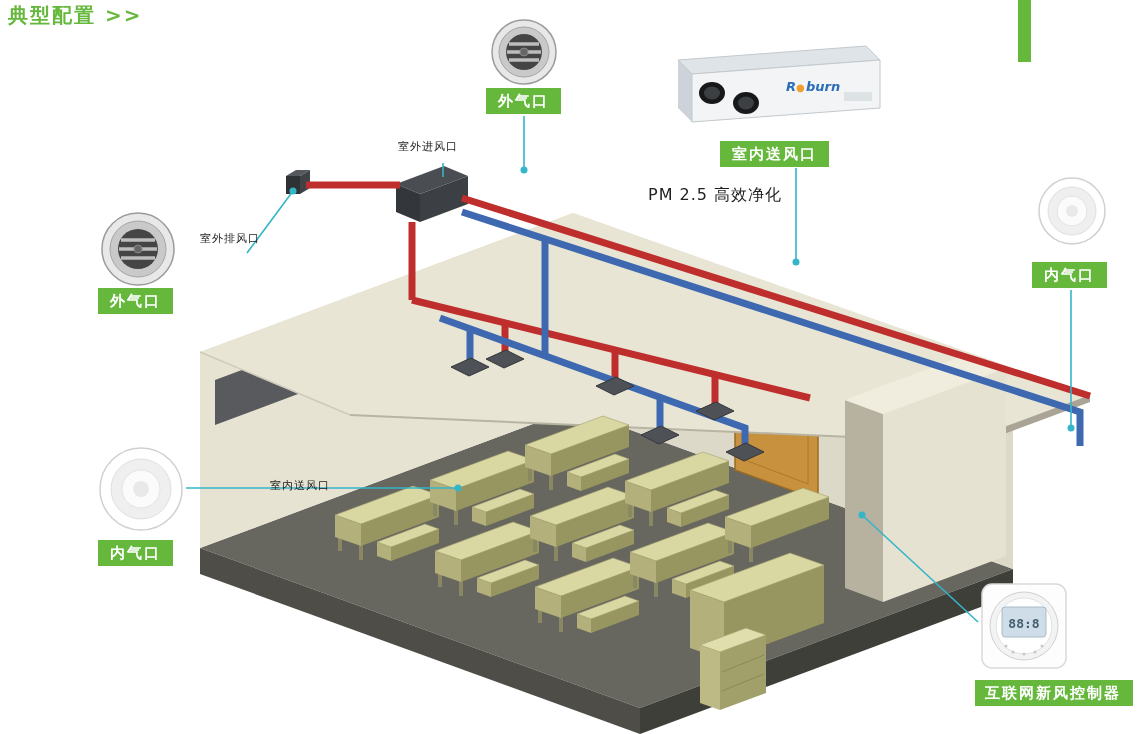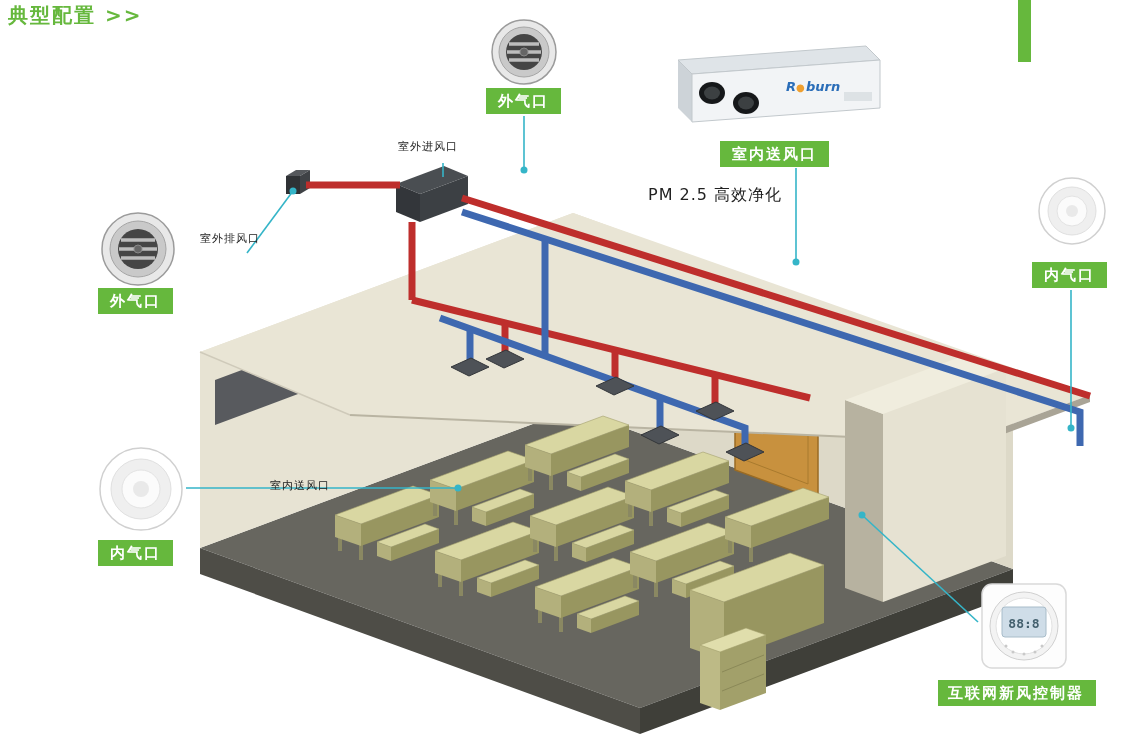--- a/index.html
+++ b/index.html
@@ -243,20 +243,20 @@
   </svg>
 
   <div class="page-title">典型配置 &gt;&gt;</div>
   <div class="green-bar"></div>
 
   <div class="glabel" style="left:486px;top:88px;">外气口</div>
   <div class="glabel" style="left:720px;top:141px;">室内送风口</div>
   <div class="glabel" style="left:98px;top:288px;">外气口</div>
   <div class="glabel" style="left:1032px;top:262px;">内气口</div>
   <div class="glabel" style="left:98px;top:540px;">内气口</div>
-  <div class="glabel" style="left:938px;top:680px;padding-left:10px;">互联网新风控制器</div>
+  <div class="glabel" style="left:975px;top:680px;padding-left:10px;">互联网新风控制器</div>
 
   <div class="blabel" style="left:398px;top:139px;">室外进风口</div>
   <div class="blabel" style="left:200px;top:231px;">室外排风口</div>
   <div class="blabel" style="left:648px;top:185px;font-size:16px;">PM 2.5 高效净化</div>
   <div class="blabel" style="left:270px;top:478px;">室内送风口</div>
 
 </div>
 
 </body></html>

